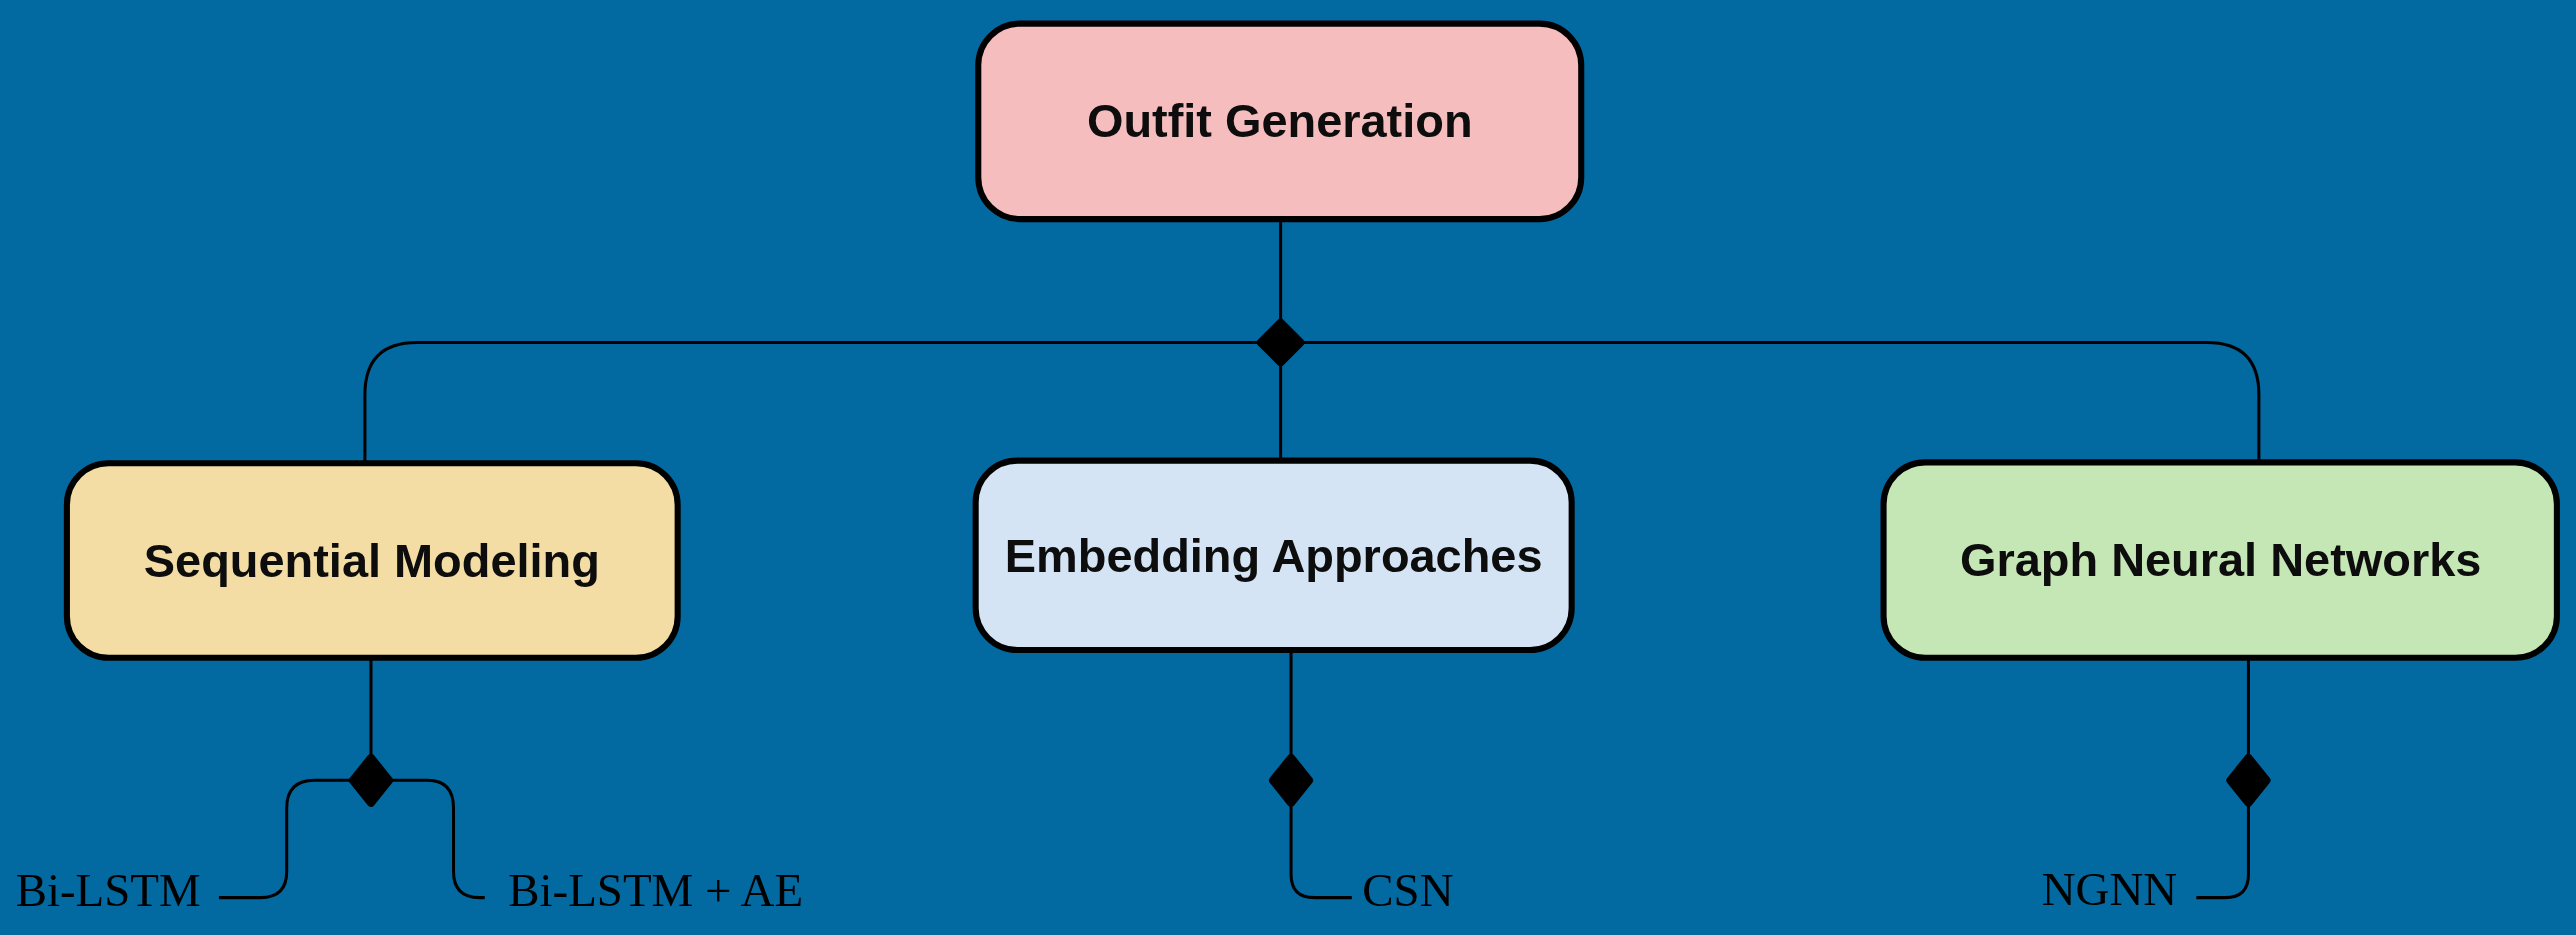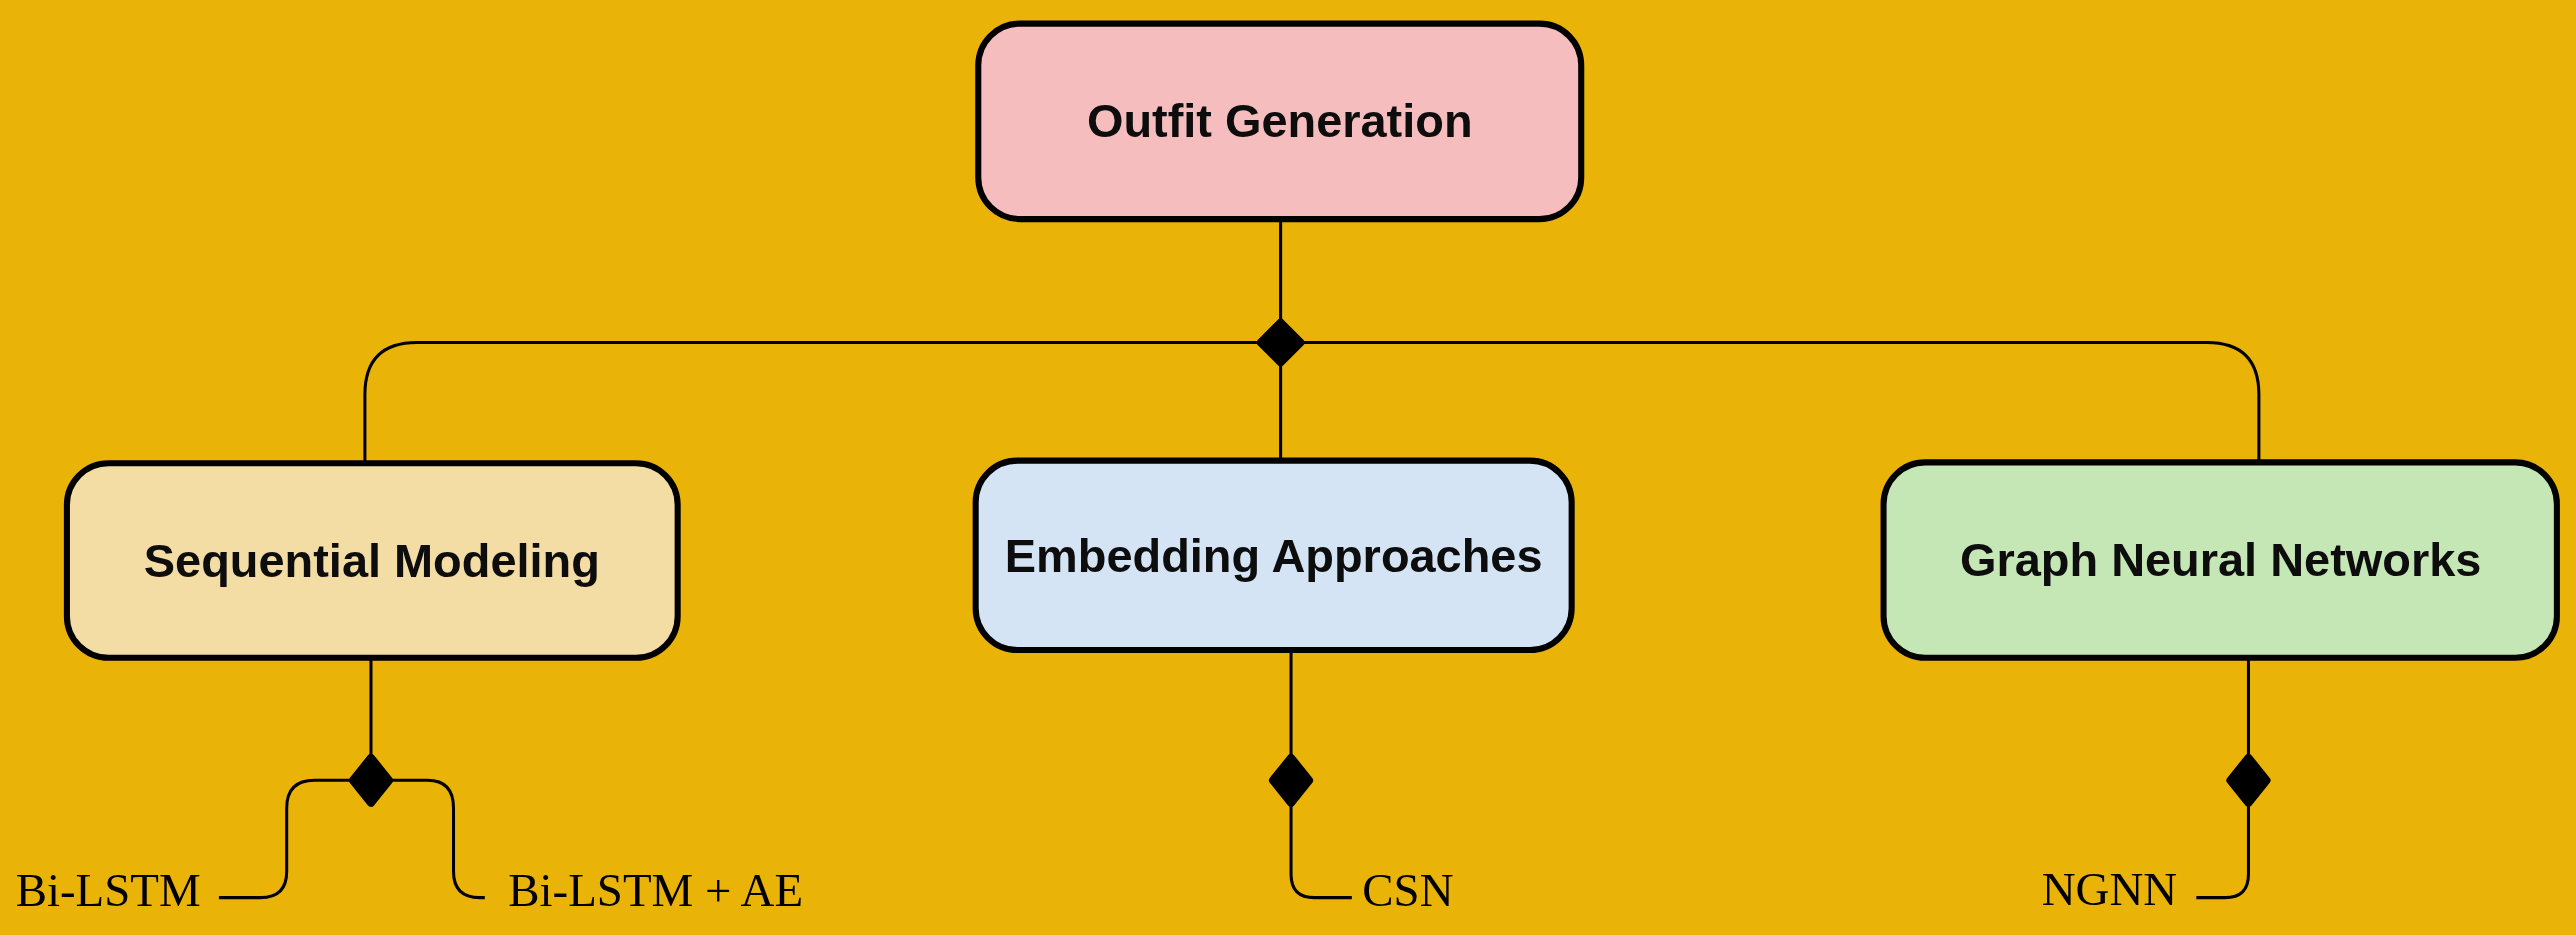--- a/index.html
+++ b/index.html
@@ -5,21 +5,21 @@
   html, body {
     margin: 0;
     padding: 0;
     background: #ffffff;
     overflow: hidden;
   }
   .canvas {
     position: relative;
     width: 2576px;
     height: 936px;
-    background: #eab308;
+    background: #0369a1;
   }
   svg { display: block; width: 2576px; height: 936px; }
 
   .connector {
     fill: none;
     stroke: #000000;
     stroke-width: 3.5;
   }
   .diamond {
     fill: #000000;

